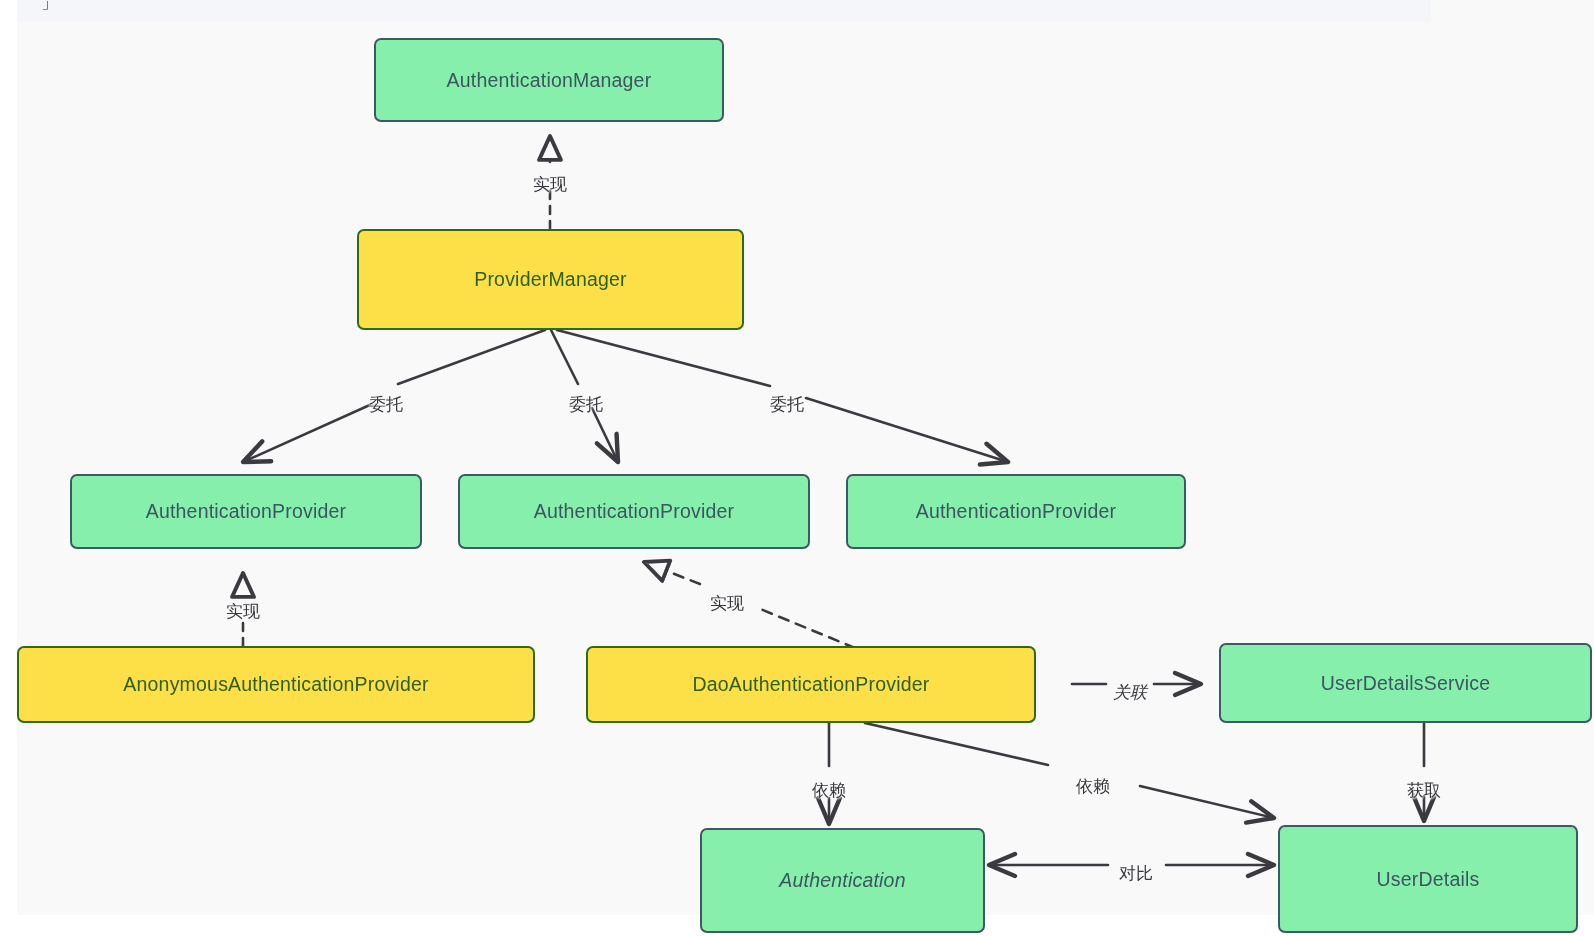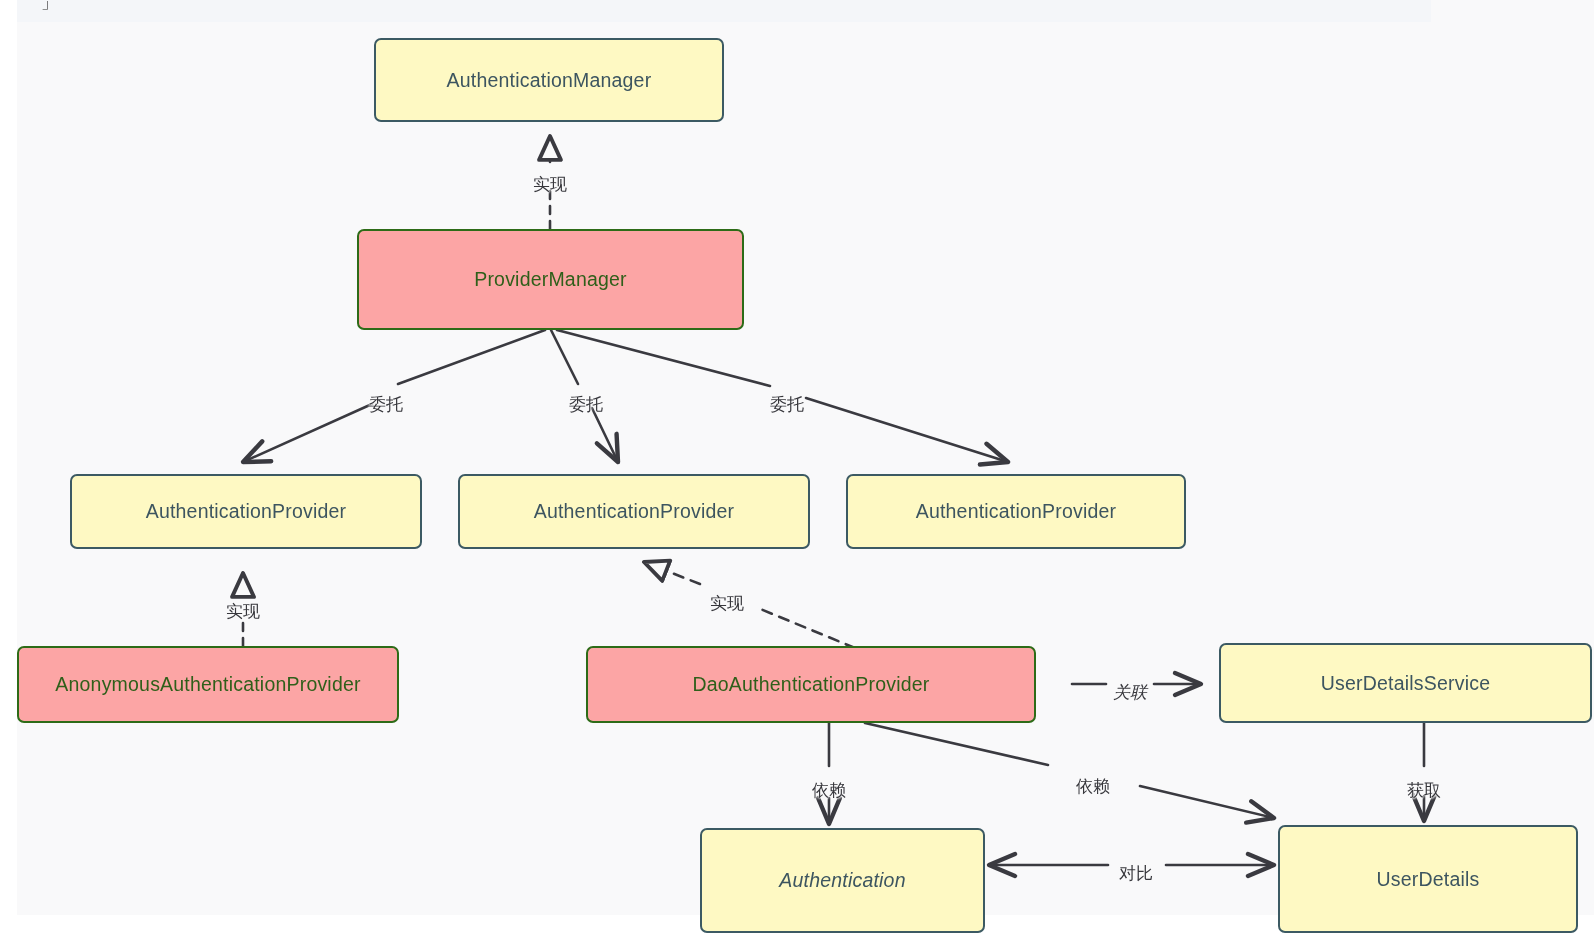--- a/index.html
+++ b/index.html
@@ -14,22 +14,22 @@
   .scrap{position:absolute;left:41px;top:-6px;font-size:17px;color:#2b2b2b;
          font-family:"DejaVu Sans",sans-serif;line-height:1;}
 
   
   #edges{position:absolute;left:0;top:0;width:1594px;height:936px;}
 
   
   .node{position:absolute;box-sizing:border-box;border-radius:7px;
         display:flex;align-items:center;justify-content:center;
         font-size:19.5px;letter-spacing:.2px;white-space:nowrap;}
-  .node.cyan{background:#fef9c3;border:2.5px solid #3c5a63;color:#3d5560;}
-  .node.green{background:#fca5a5;border:2.5px solid #2d6b17;color:#2f5f1a;}
+  .node.cyan{background:#86efac;border:2.5px solid #3c5a63;color:#3d5560;}
+  .node.green{background:#fde047;border:2.5px solid #2d6b17;color:#2f5f1a;}
 
   
   .elabel{position:absolute;font-size:17px;color:#37373c;
           font-family:"DejaVu Sans","Liberation Sans",sans-serif;
           white-space:nowrap;transform:translate(-50%,-50%);
           text-shadow:0 0 3px #f9f9fa,0 0 3px #f9f9fa,0 0 2px #f9f9fa,0 0 2px #f9f9fa;margin-top:8px;}
 </style>
 </head>
 <body>
 
@@ -108,21 +108,21 @@
         <line x1="1166" y1="865" x2="1274" y2="865" marker-end="url(#open-arrow)"></line>
       </g>
     </g>
   </svg>
 
   <div class="node cyan" style="left:374px;top:38px;width:350px;height:84px;">AuthenticationManager</div>
   <div class="node green" style="left:357px;top:229px;width:387px;height:101px;">ProviderManager</div>
   <div class="node cyan" style="left:70px;top:474px;width:352px;height:75px;">AuthenticationProvider</div>
   <div class="node cyan" style="left:458px;top:474px;width:352px;height:75px;">AuthenticationProvider</div>
   <div class="node cyan" style="left:846px;top:474px;width:340px;height:75px;">AuthenticationProvider</div>
-  <div class="node green" style="left:17px;top:646px;width:382px;height:77px;">AnonymousAuthenticationProvider</div>
+  <div class="node green" style="left:17px;top:646px;width:518px;height:77px;">AnonymousAuthenticationProvider</div>
   <div class="node green" style="left:586px;top:646px;width:450px;height:77px;">DaoAuthenticationProvider</div>
   <div class="node cyan" style="left:1205px;top:643px;width:373px;height:80px;margin-left:14px;">UserDetailsService</div>
   <div class="node cyan" style="left:700px;top:828px;width:285px;height:105px;font-style:italic;">Authentication</div>
   <div class="node cyan" style="left:1278px;top:825px;width:300px;height:108px;">UserDetails</div>
 
   <div class="elabel" style="left:550px;top:176px;">实现</div>
   <div class="elabel" style="left:386px;top:396px;">委托</div>
   <div class="elabel" style="left:586px;top:396px;">委托</div>
   <div class="elabel" style="left:787px;top:396px;">委托</div>
   <div class="elabel" style="left:243px;top:603px;">实现</div>

